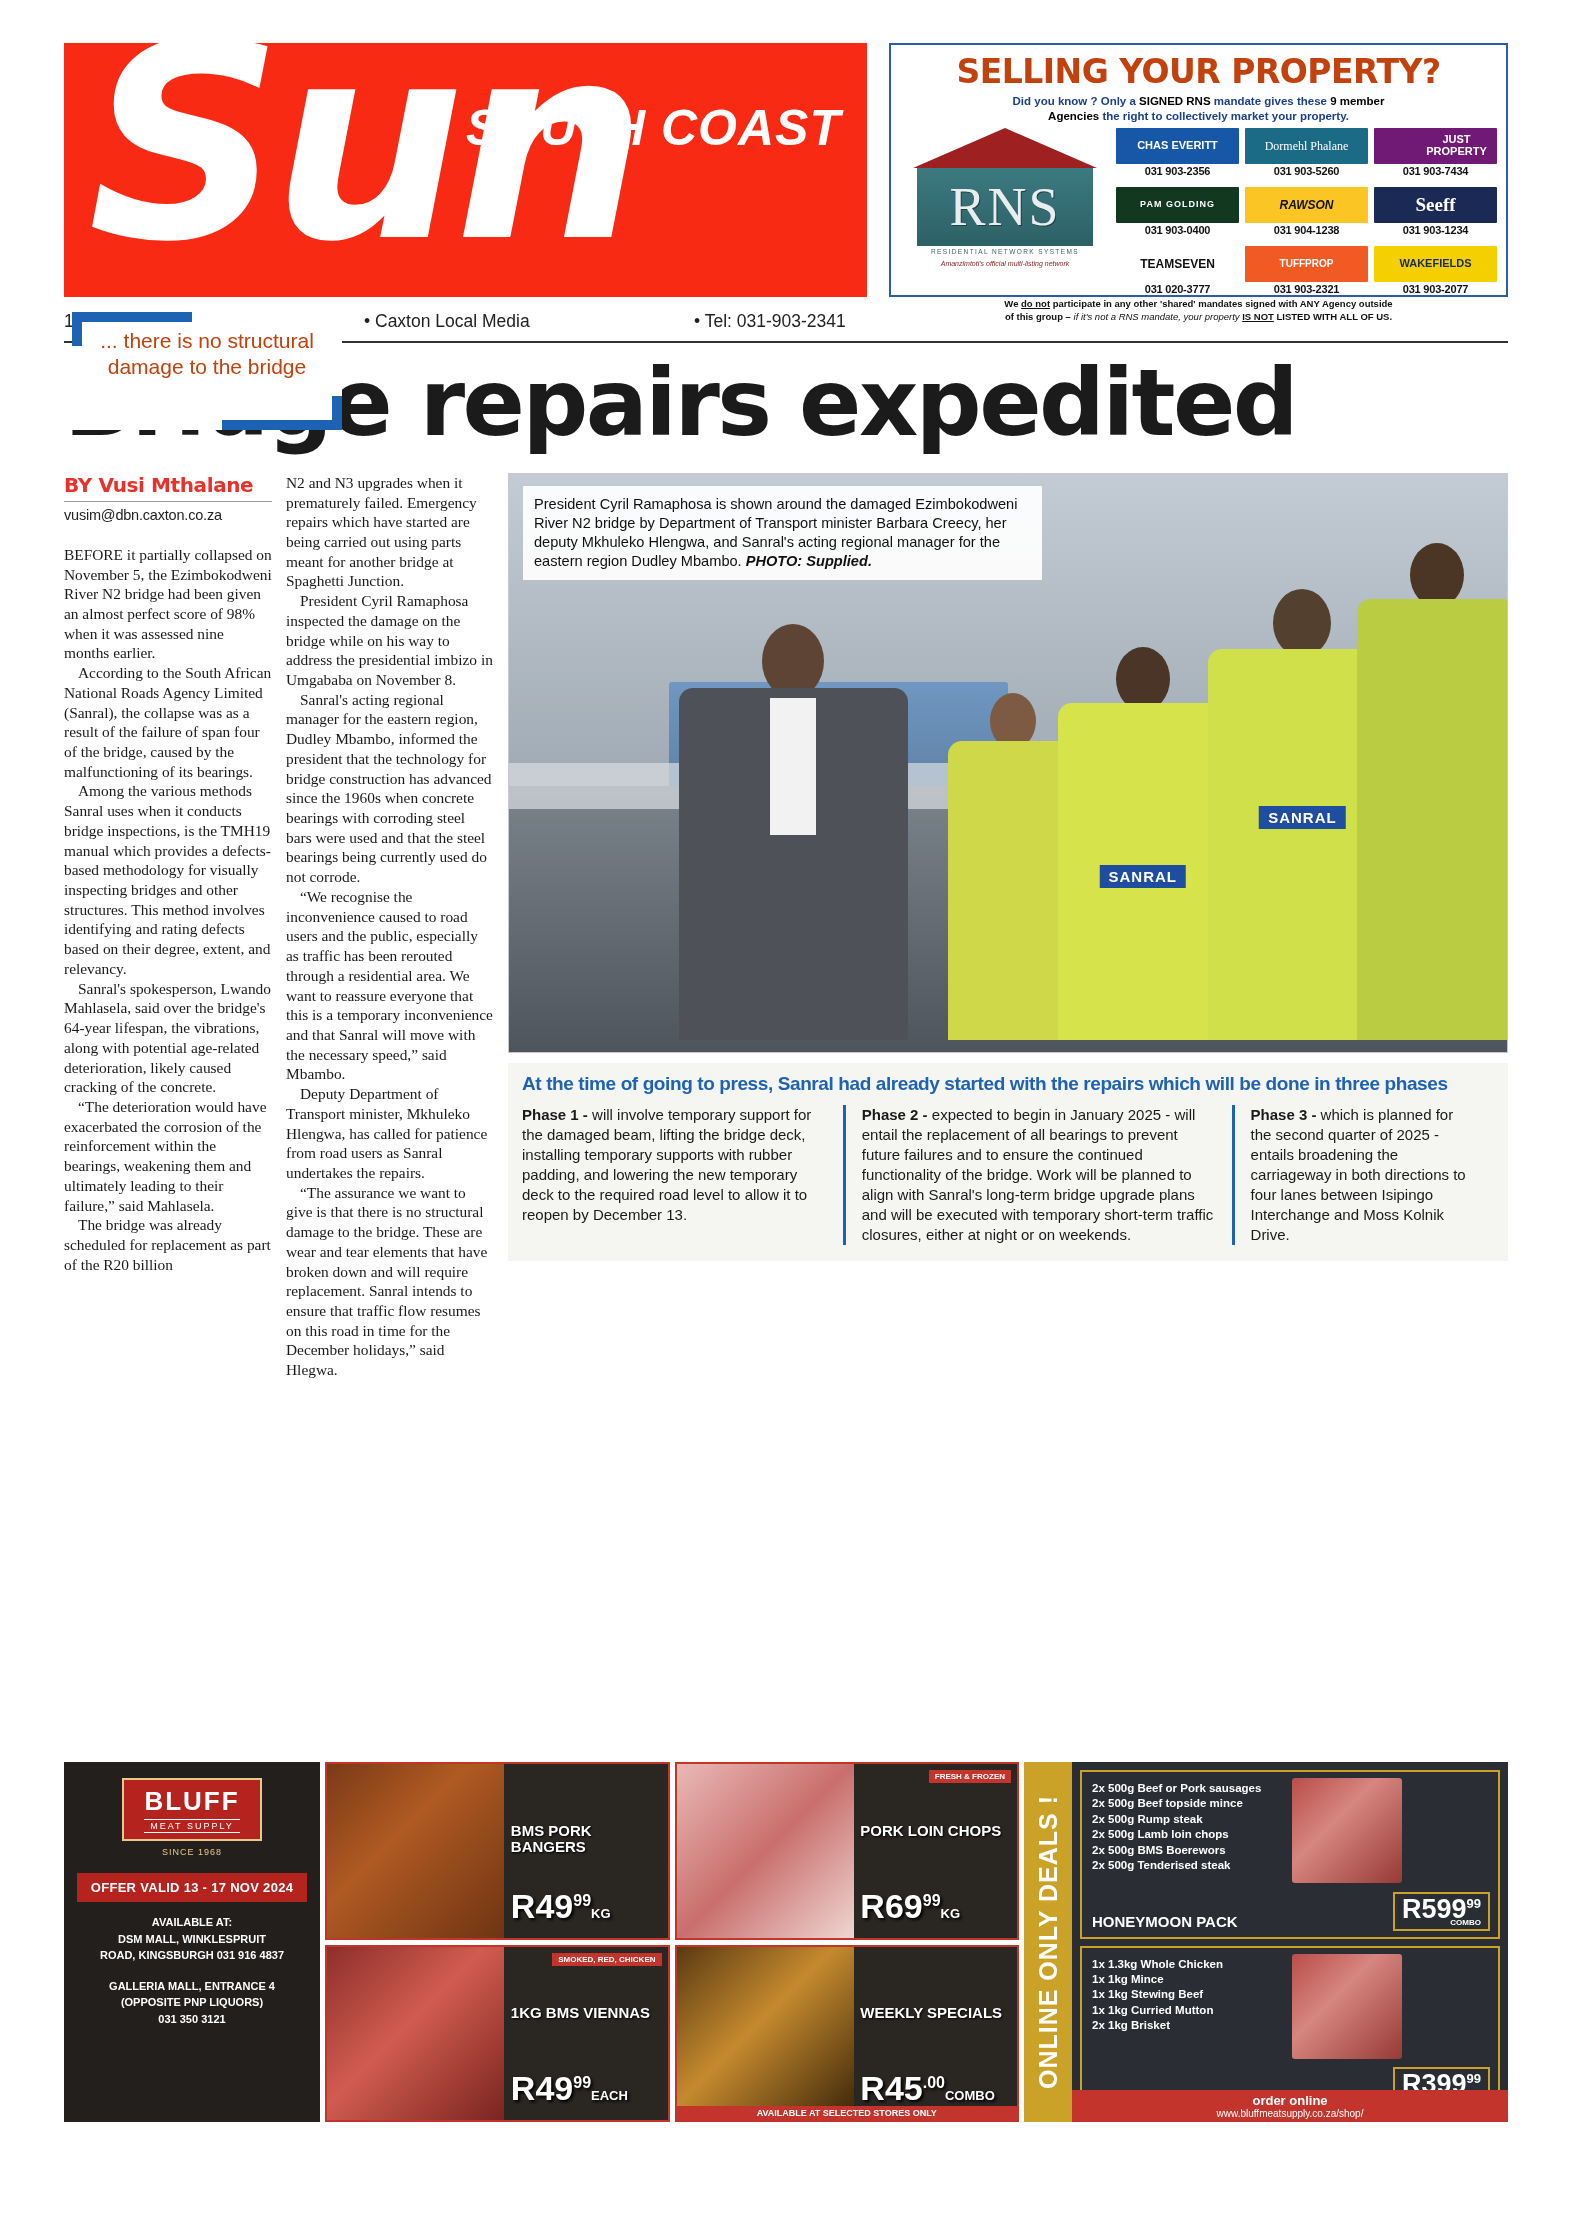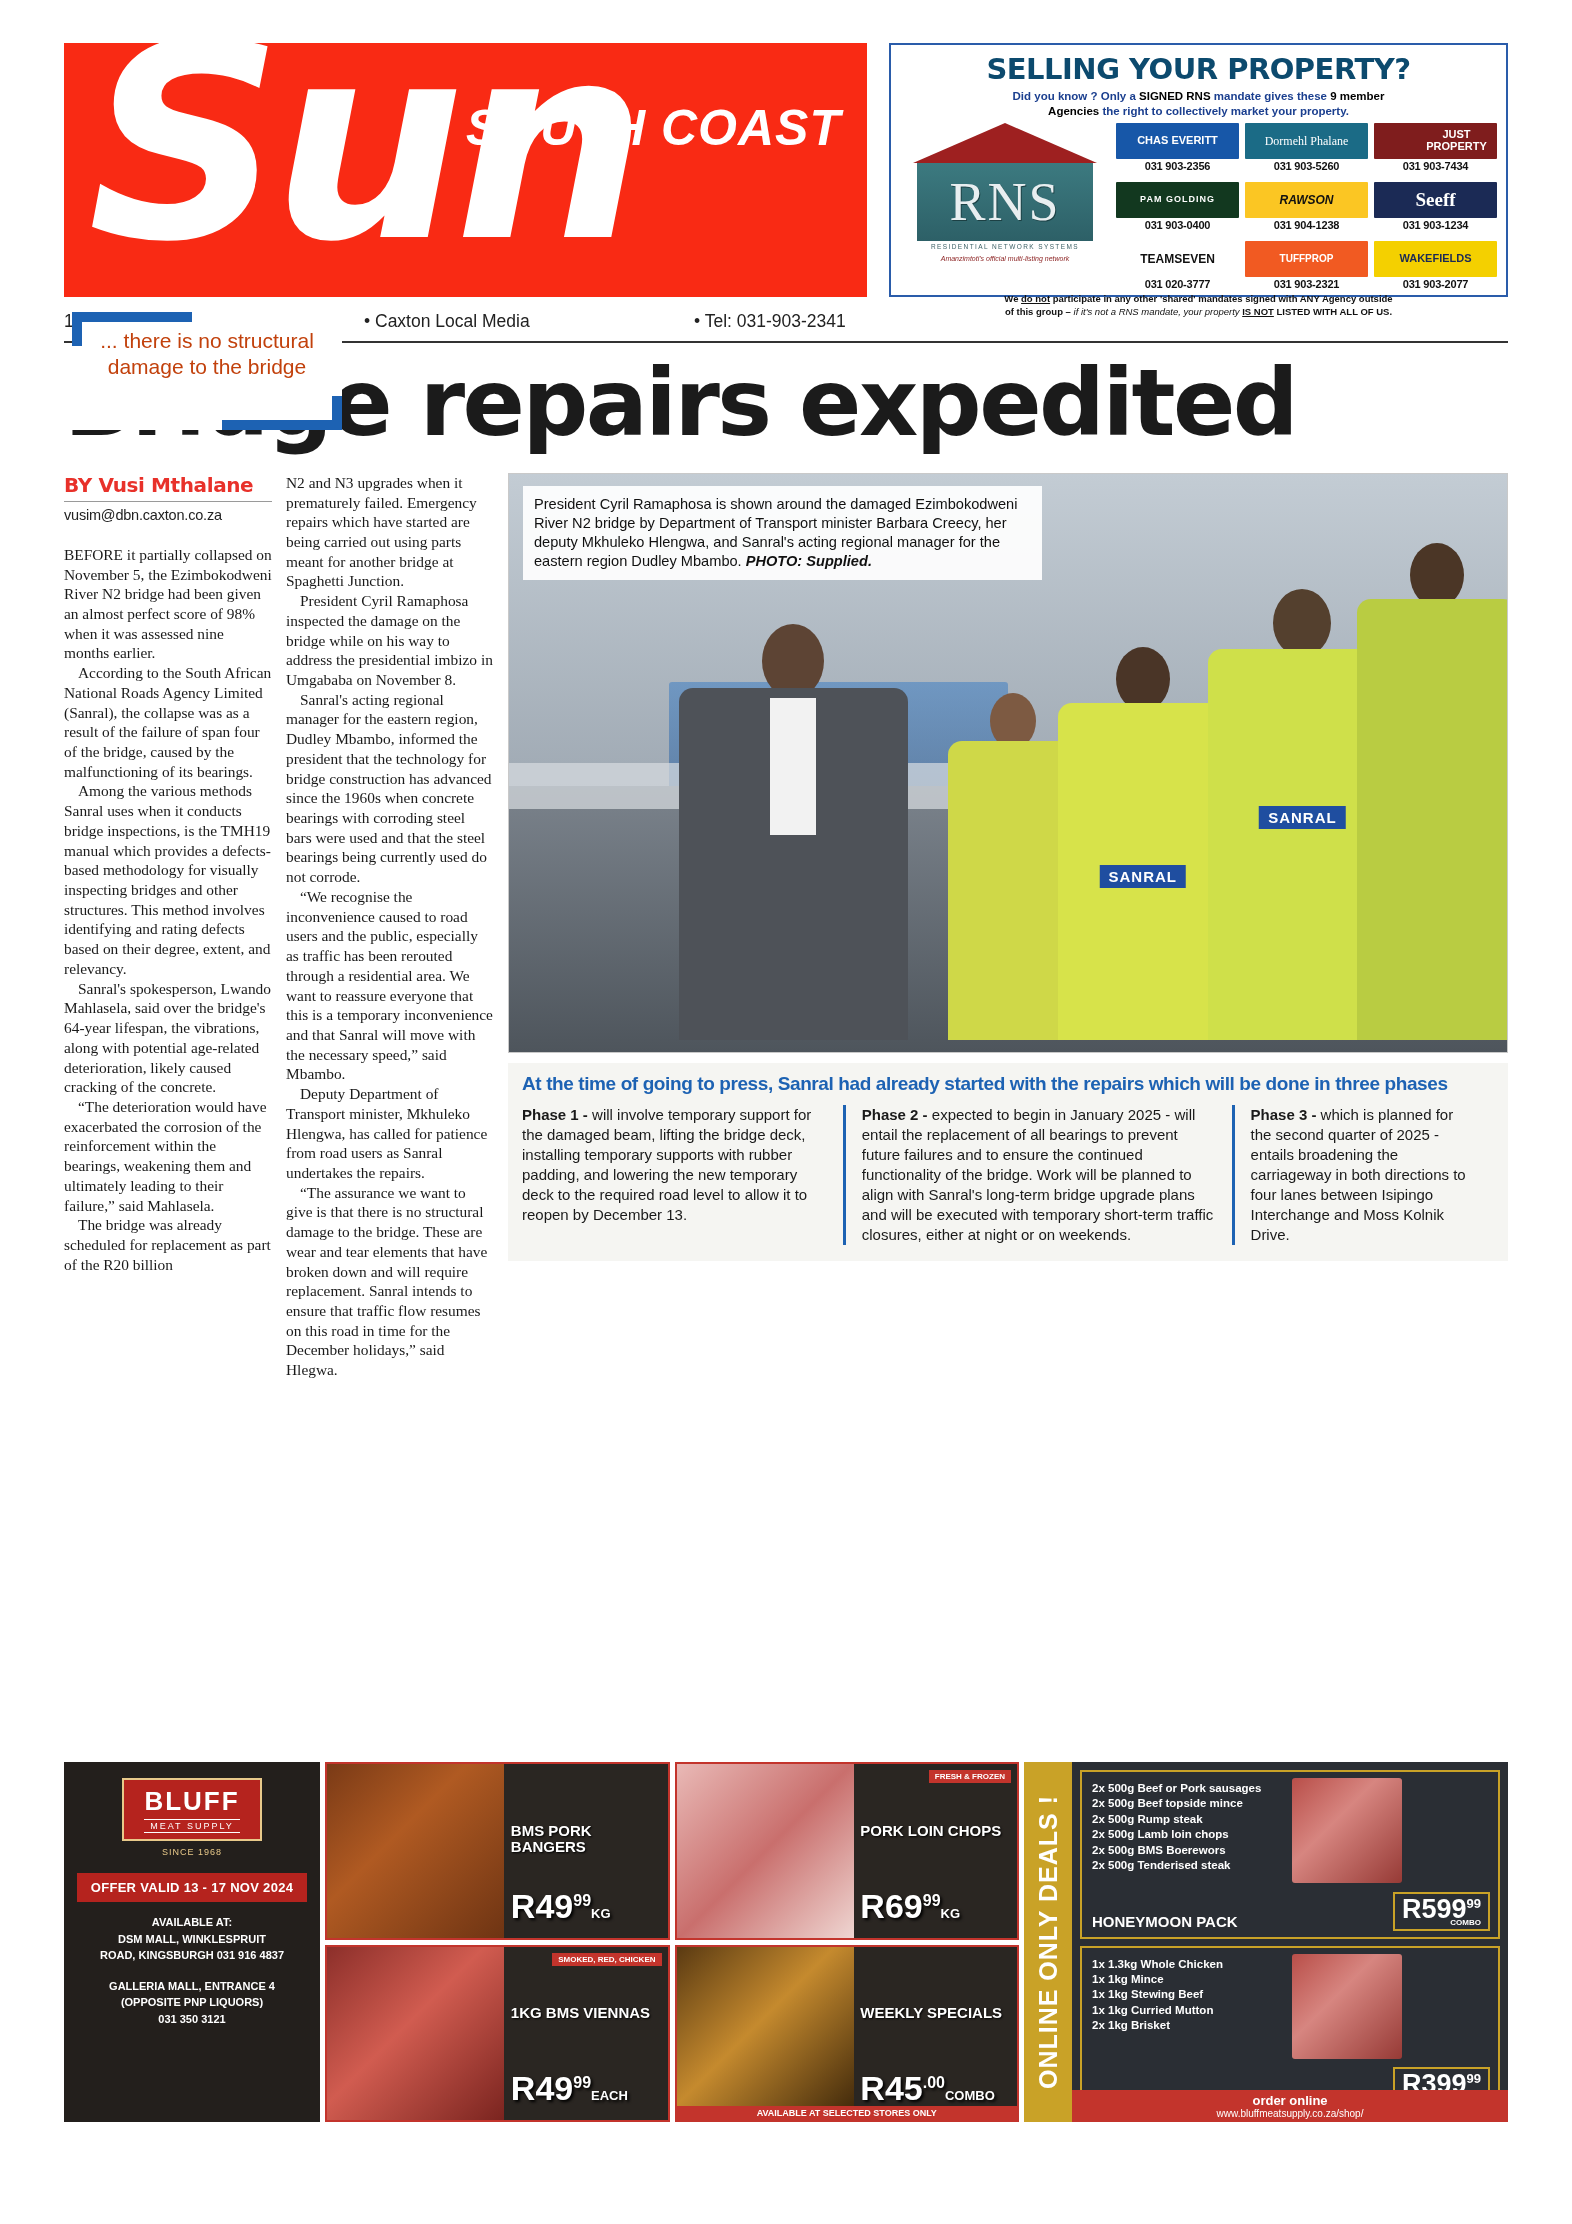--- a/index.html
+++ b/index.html
@@ -29,21 +29,21 @@
     font-size: 50px; font-weight: bold; font-style: italic;
     color: #ffffff; letter-spacing: 1px;
   }
 
   
   .rns-ad {
     flex: 1 1 auto; height: 254px; border: 2px solid #2a5caa;
     background: #fff; position: relative; padding: 7px 9px 4px 9px;
   }
   .rns-title {
-    text-align: center; color: #0c4a6e; font-size: 29px; font-weight: bold;
+    text-align: center; color: #c2410c; font-size: 33px; font-weight: bold;
     font-family: "DejaVu Sans", sans-serif; letter-spacing: -0.5px;
   }
   .rns-sub { text-align: center; font-size: 11.5px; font-weight: bold; color: #1b3f8f; line-height: 1.3; margin-top: 3px; }
   .rns-sub .blk { color: #000; }
   .rns-body { display: flex; margin-top: 4px; gap: 6px; }
   .rns-logo-wrap { width: 210px; flex: 0 0 auto; text-align: center; }
   .rns-roof {
     width: 0; height: 0; margin: 0 auto;
     border-left: 92px solid transparent; border-right: 92px solid transparent;
     border-bottom: 40px solid #9e2020;
@@ -62,21 +62,21 @@
   .agency-grid { flex: 1 1 auto; display: grid; grid-template-columns: repeat(3,1fr); gap: 10px 6px; }
   .agency { text-align: center; }
   .agency-logo {
     height: 36px; display: flex; align-items: center; justify-content: center;
     font-size: 11px; font-weight: bold; color: #fff; line-height: 1.05;
     border-radius: 1px; overflow: hidden; padding: 2px;
   }
   .agency-tel { font-size: 11px; font-weight: bold; color: #111; margin-top: 1px; letter-spacing: -0.2px; }
   .ag-chas { background: #1757a8; }
   .ag-dorm { background: #1b6b86; font-family: "Liberation Serif", serif; font-size: 12px; font-weight: normal; }
-  .ag-just { background: #7f1d1d; padding-left: 44px; }
+  .ag-just { background: #701a75; padding-left: 44px; }
   .ag-pam  { background: #12381f; font-size: 9px; letter-spacing: 1px; }
   .ag-raws { background: #fbc623; color: #111; font-style: italic; font-size: 12px; }
   .ag-seef { background: #1b2a55; font-family: "Liberation Serif", serif; font-size: 19px; }
   .ag-team { background: #ffffff; color: #111; font-size: 12px; }
   .ag-tuff { background: #f15a22; font-size: 10px; }
   .ag-wake { background: #f4d000; color: #1b2a55; font-size: 11px; }
   .rns-footer {
     font-size: 9.5px; text-align: center; line-height: 1.35; margin-top: 3px;
     font-weight: bold; color: #111;
   }

